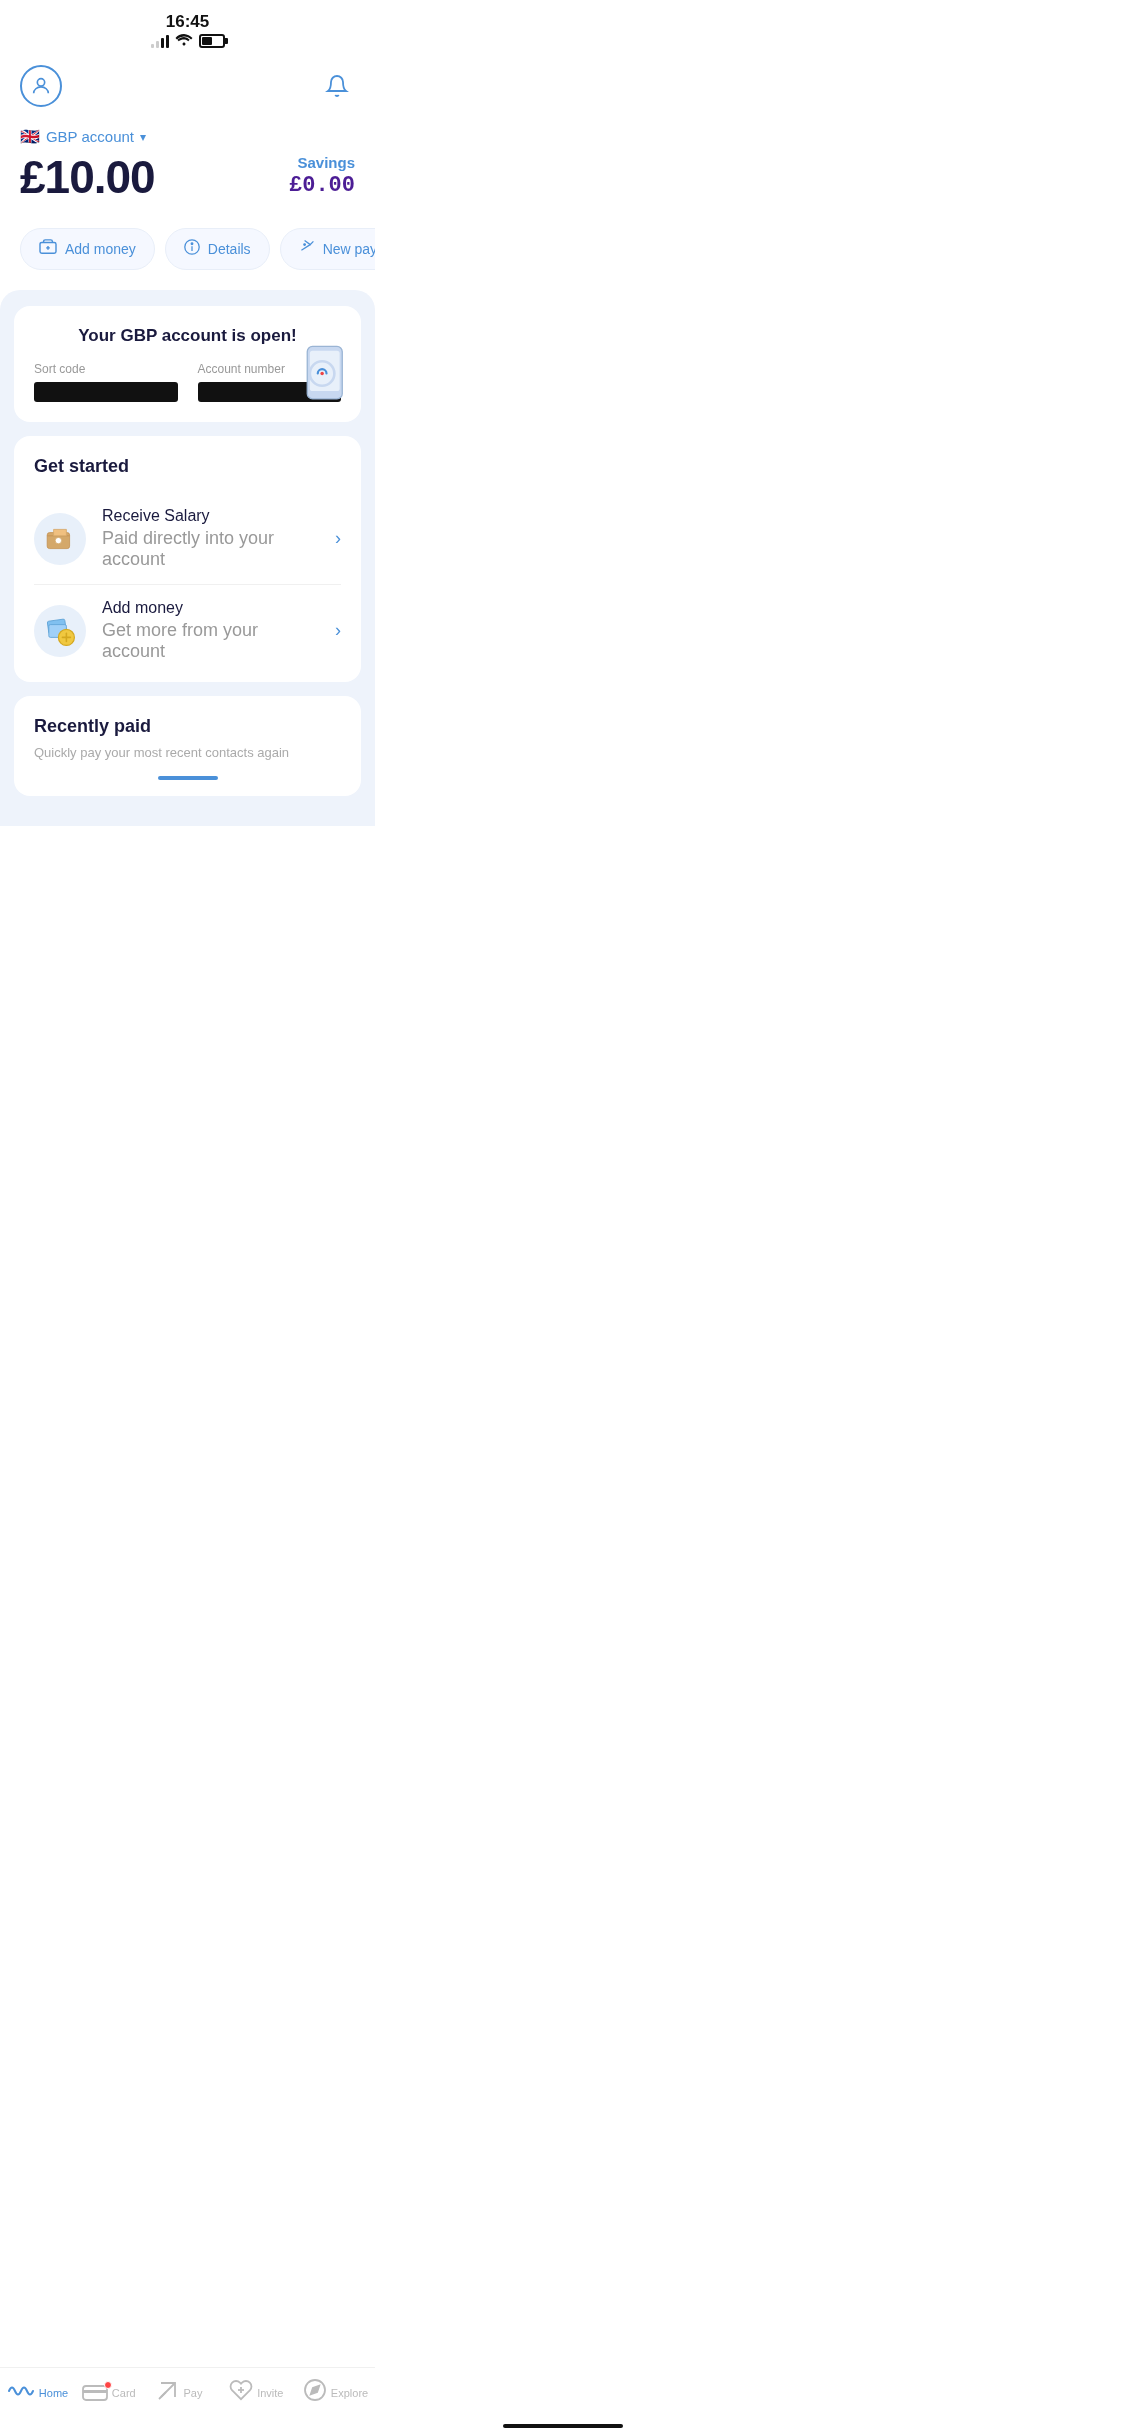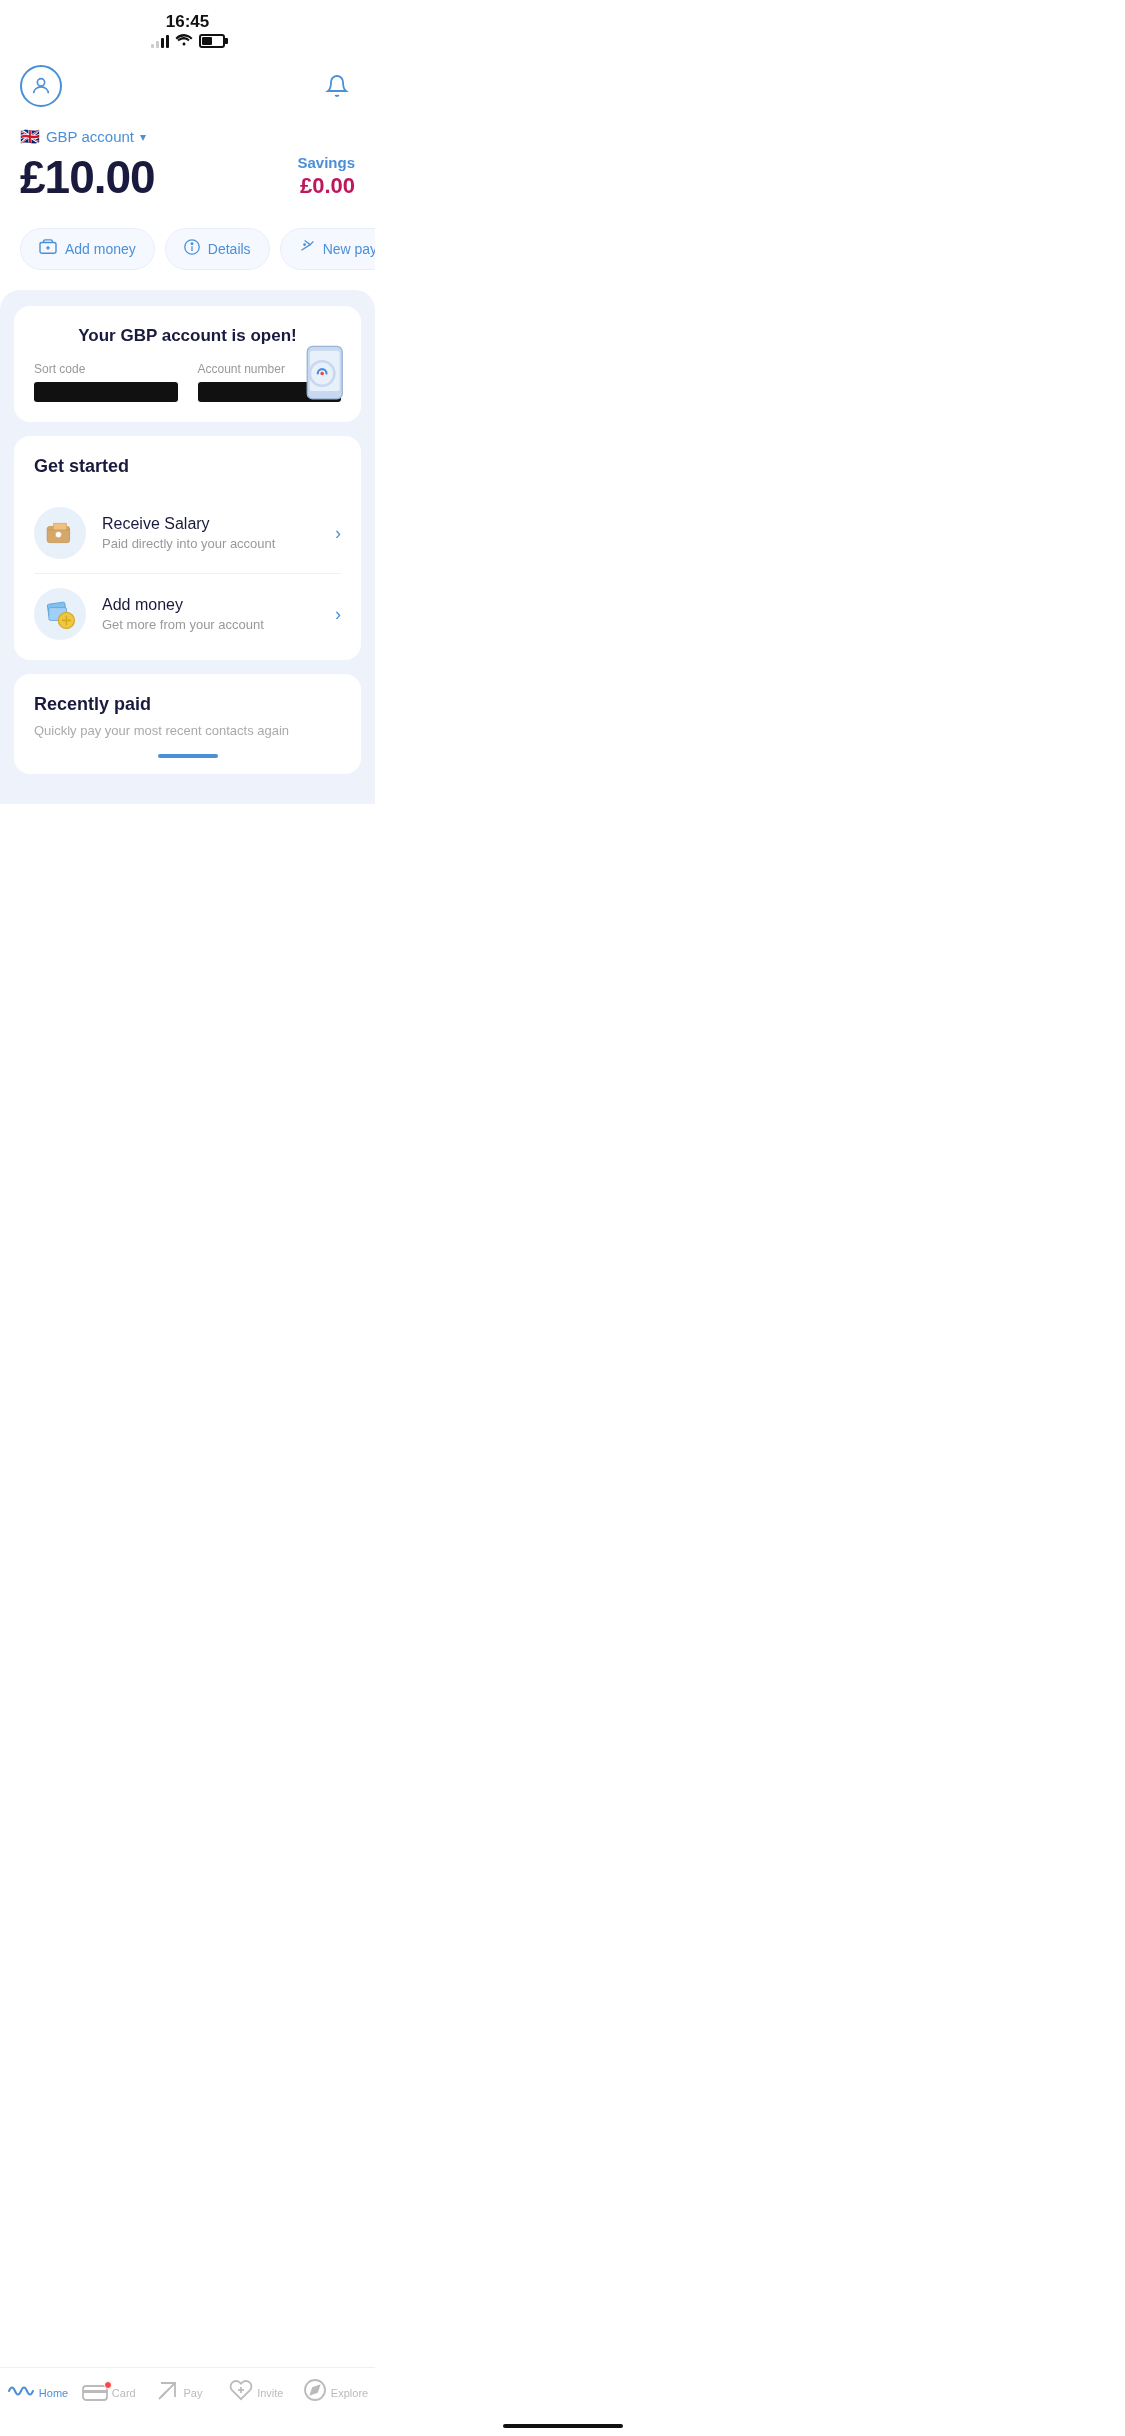--- a/index.html
+++ b/index.html
@@ -142,23 +142,24 @@
     }
     .savings-label {
       font-size: 15px;
       color: #4A90D9;
       font-weight: 700;
       display: block;
     }
     .savings-amount {
       font-size: 22px;
       font-weight: 700;
-      color: #be185d;
+      color: #4c1d95;
       display: block;
       margin-top: 2px;
+      font-family: Liberation Mono, monospace;
     }
 
     
     .action-buttons {
       display: flex;
       gap: 10px;
       padding: 8px 20px 20px;
       overflow-x: auto;
     }
     .action-btn {
@@ -270,21 +271,21 @@
     .list-item-content {
       flex: 1;
     }
     .list-item-title {
       font-size: 16px;
       font-weight: 400;
       color: #1a1a3e;
       margin-bottom: 3px;
     }
     .list-item-subtitle {
-      font-size: 13px;
+      font-size: 18px;
       color: #999;
     }
     .list-item-arrow {
       color: #4A90D9;
       font-size: 18px;
       font-weight: 300;
     }
 
     
     .recently-paid-card {

